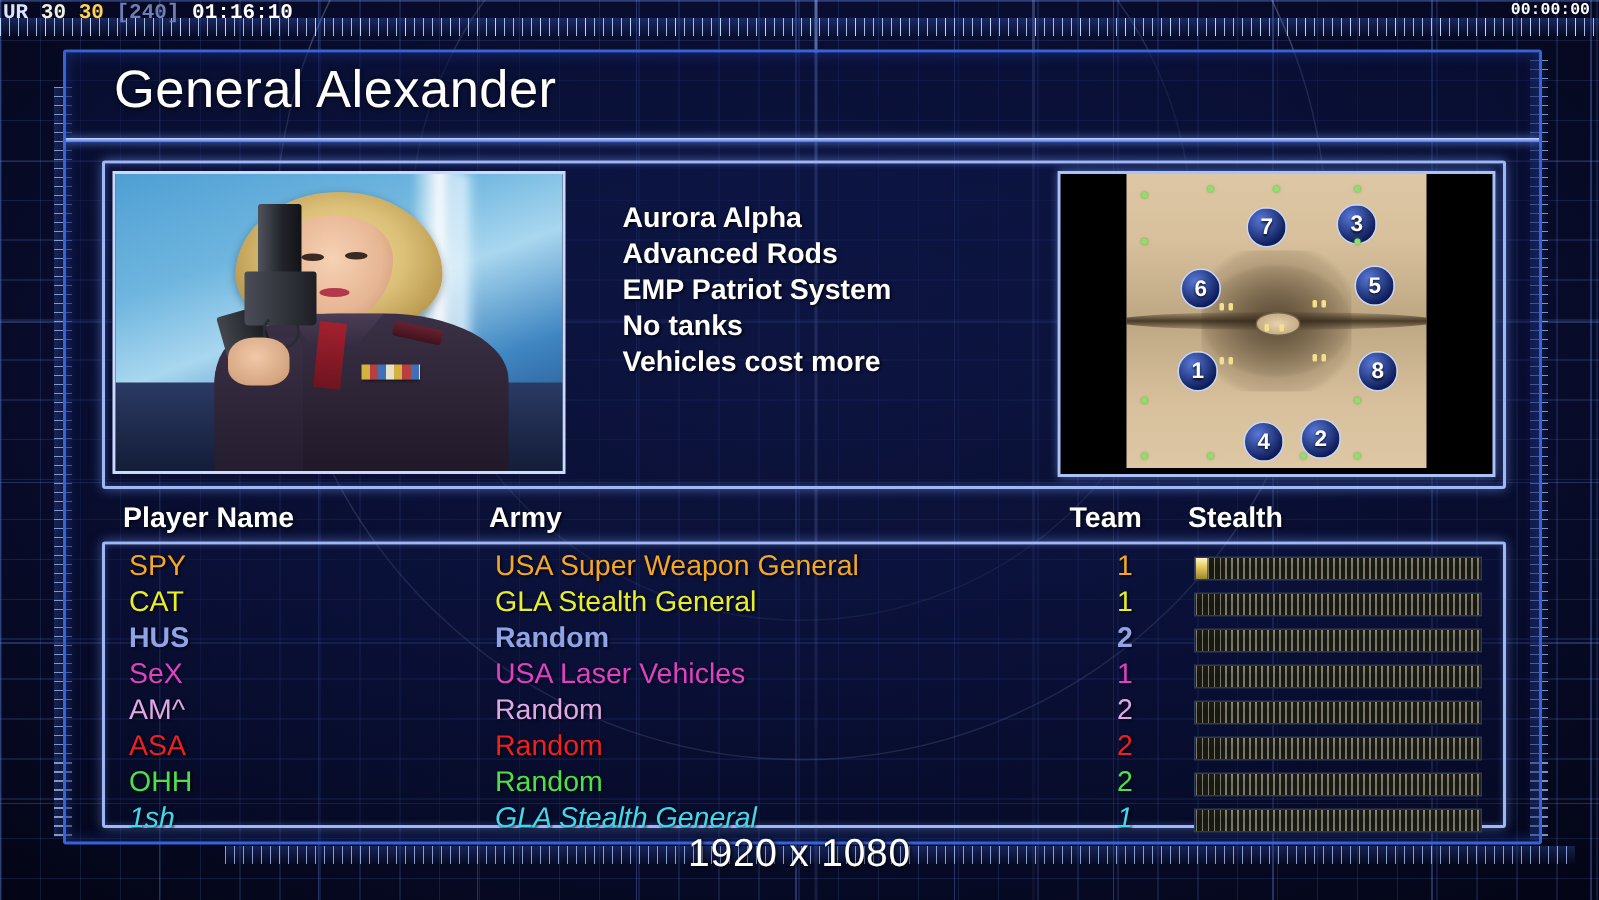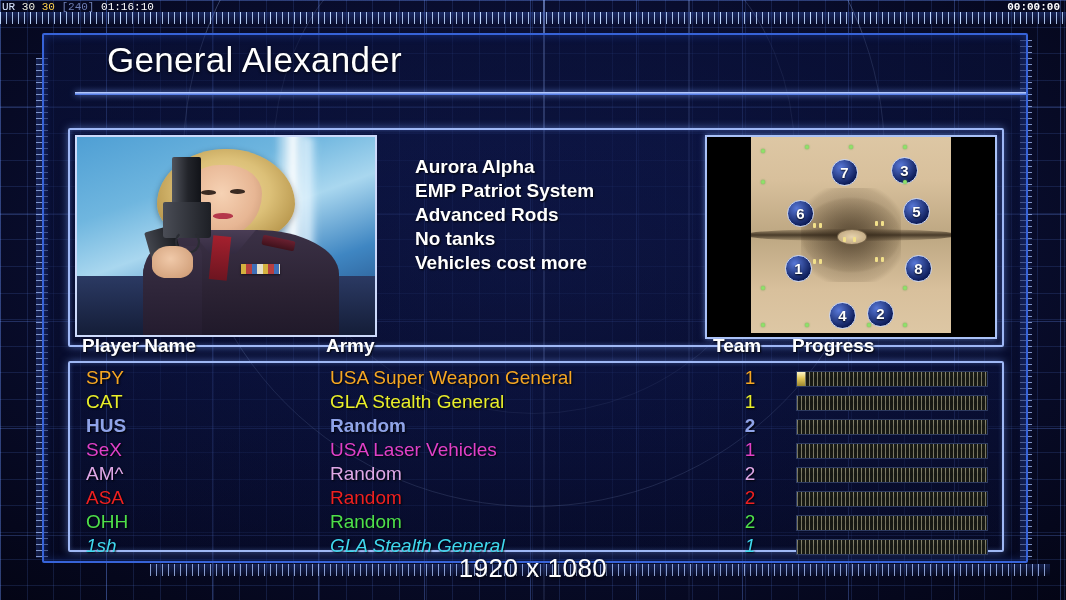--- a/index.html
+++ b/index.html
@@ -45,31 +45,31 @@
     background:
       repeating-linear-gradient(to bottom, rgba(175,200,255,.70) 0 1px, transparent 1px 6px),
       linear-gradient(to right, rgba(60,95,200,.30), rgba(20,35,95,.05));}
 
   
   #frame{position:absolute;left:42px;top:33px;width:982px;height:526px;
     border:2px solid #3763d8;border-radius:2px;
     background:linear-gradient(to bottom, rgba(10,18,60,.55), rgba(6,10,38,.35));
     box-shadow:0 0 10px rgba(40,80,200,.45) inset;}
 
-  #titlebar{position:absolute;left:0;right:0;top:0;height:44px;margin-left:31px;}
+  #titlebar{position:absolute;left:0;right:0;top:0;height:44px;}
   #title{position:absolute;left:32px;top:5px;color:#fff;font-size:35px;letter-spacing:.3px;
     text-shadow:0 1px 3px rgba(0,0,0,.85);white-space:nowrap;}
   #titlerule{position:absolute;left:0;right:0;top:57px;height:3px;
     background:linear-gradient(to bottom,#c8d8ff,#3e6ae0);box-shadow:0 0 6px rgba(120,160,255,.8);}
 
   
   #infopanel{position:absolute;left:24px;top:72px;width:932px;height:215px;
     border:2px solid #9fb8f5;border-radius:2px;
     box-shadow:0 0 8px rgba(120,160,255,.55), 0 0 4px rgba(120,160,255,.4) inset;
-    background:linear-gradient(to bottom, rgba(14,24,78,.35), rgba(8,14,52,.25));margin-top:21px;}
+    background:linear-gradient(to bottom, rgba(14,24,78,.35), rgba(8,14,52,.25));}
 
   #portrait{position:absolute;left:5px;top:5px;width:298px;height:198px;
     border:2px solid #ccd9fa;overflow:hidden;background:#10204a;}
   
   .p-sky{position:absolute;inset:0;
     background:linear-gradient(160deg,#4f9fd4 0%,#6fb6df 28%,#a9d7ef 47%,#3f86c2 70%,#1d3f73 100%);}
   .p-beam{position:absolute;left:66%;top:-6%;width:13%;height:74%;
     background:linear-gradient(to right,rgba(255,255,255,0),rgba(255,255,255,.95),rgba(255,255,255,0));
     filter:blur(2px);}
   .p-beam2{position:absolute;left:74%;top:0%;width:7%;height:60%;
@@ -176,21 +176,21 @@
       repeating-linear-gradient(to right, rgba(180,178,150,.55) 0 1px, rgba(20,22,18,.9) 1px 4px),
       linear-gradient(to bottom, #55523f, #26251c 45%, #3b3a2c 100%);}
   .prow .pbar-fill{position:absolute;left:0;top:0;bottom:0;
     background:linear-gradient(to bottom,#fff6c8,#e3c75a 45%,#9a8630);}
 
   
   #resolution{position:absolute;left:0;right:0;top:553px;text-align:center;color:#fff;
     font-size:26px;text-shadow:1px 1px 3px rgba(0,0,0,.95);letter-spacing:.5px;}
 
   
-  #hud-left{position:absolute;left:2px;top:1px;font-size:11px;font-weight:normal;
+  #hud-left{position:absolute;left:2px;top:1px;font-size:14px;font-weight:bold;
     font-family:"Liberation Mono",monospace;white-space:nowrap;}
   #hud-left .fps{color:#d8e4ff;}
   #hud-left .n1{color:#f0f0e0;}
   #hud-left .n2{color:#ffd34d;}
   #hud-left .n3{color:#6f7fb5;}
   #hud-left .clk{color:#ffffff;}
   #hud-right{position:absolute;right:6px;top:1px;color:#fff;font-size:11px;font-weight:bold;
     font-family:"Liberation Mono",monospace;}
 </style>
 </head>
@@ -248,22 +248,22 @@
         <div class="p-arm"></div>
         <div class="p-gun-grip"></div>
         <div class="p-gun-barrel"></div>
         <div class="p-gun-body"></div>
         <div class="p-gun-trig"></div>
         <div class="p-hand"></div>
       </div>
 
       <div id="desc">
           <div>Aurora Alpha</div>
+          <div>Advanced Rods</div>
           <div>EMP Patriot System</div>
-          <div>Advanced Rods</div>
           <div>No tanks</div>
           <div>Vehicles cost more</div>
         </div>
 
       <div id="mappanel">
         <div id="mapinner">
           <div class="map-dark"></div>
           <div class="map-river"></div>
           <div class="map-eye"></div>
         <div class="map-pos" style="left: 40%; top: 11%;">7</div>
@@ -298,21 +298,21 @@
             <div class="map-sup" style="left: 51%; top: 51%;"></div>
           </div>
       </div>
 
     </div>
 
     <div id="thead">
       <span class="col-name">Player Name</span>
       <span class="col-army">Army</span>
       <span class="col-team">Team</span>
-      <span class="col-prog">Progress</span>
+      <span class="col-prog">Stealth</span>
     </div>
 
     <div id="tablepanel">
         <div class="prow" style="top: 4px;">
           <span class="pname" style="color: rgb(245, 166, 35);">SPY</span>
           <span class="parmy" style="color: rgb(245, 166, 35);">USA Super Weapon General</span>
           <span class="pteam" style="color: rgb(245, 166, 35);">1</span>
           <div class="pbarwrap">
             <div class="pbar-empty"></div>
             <div class="pbar-fill" style="width: 4%;"></div>

